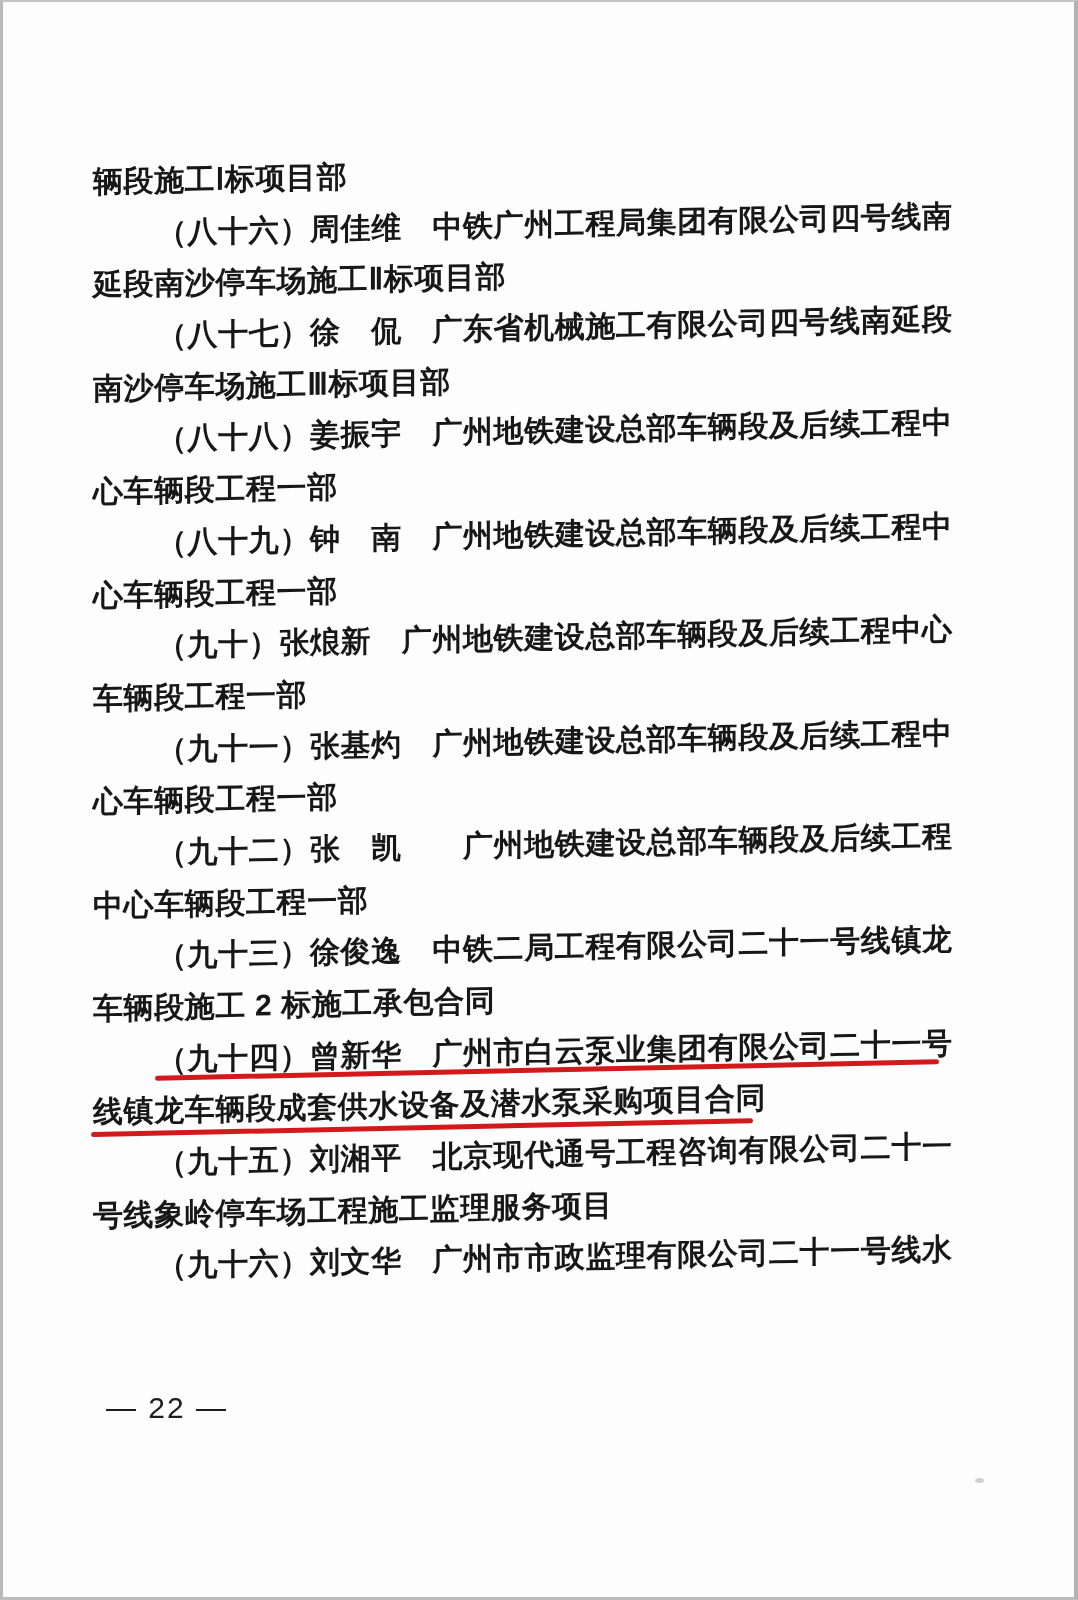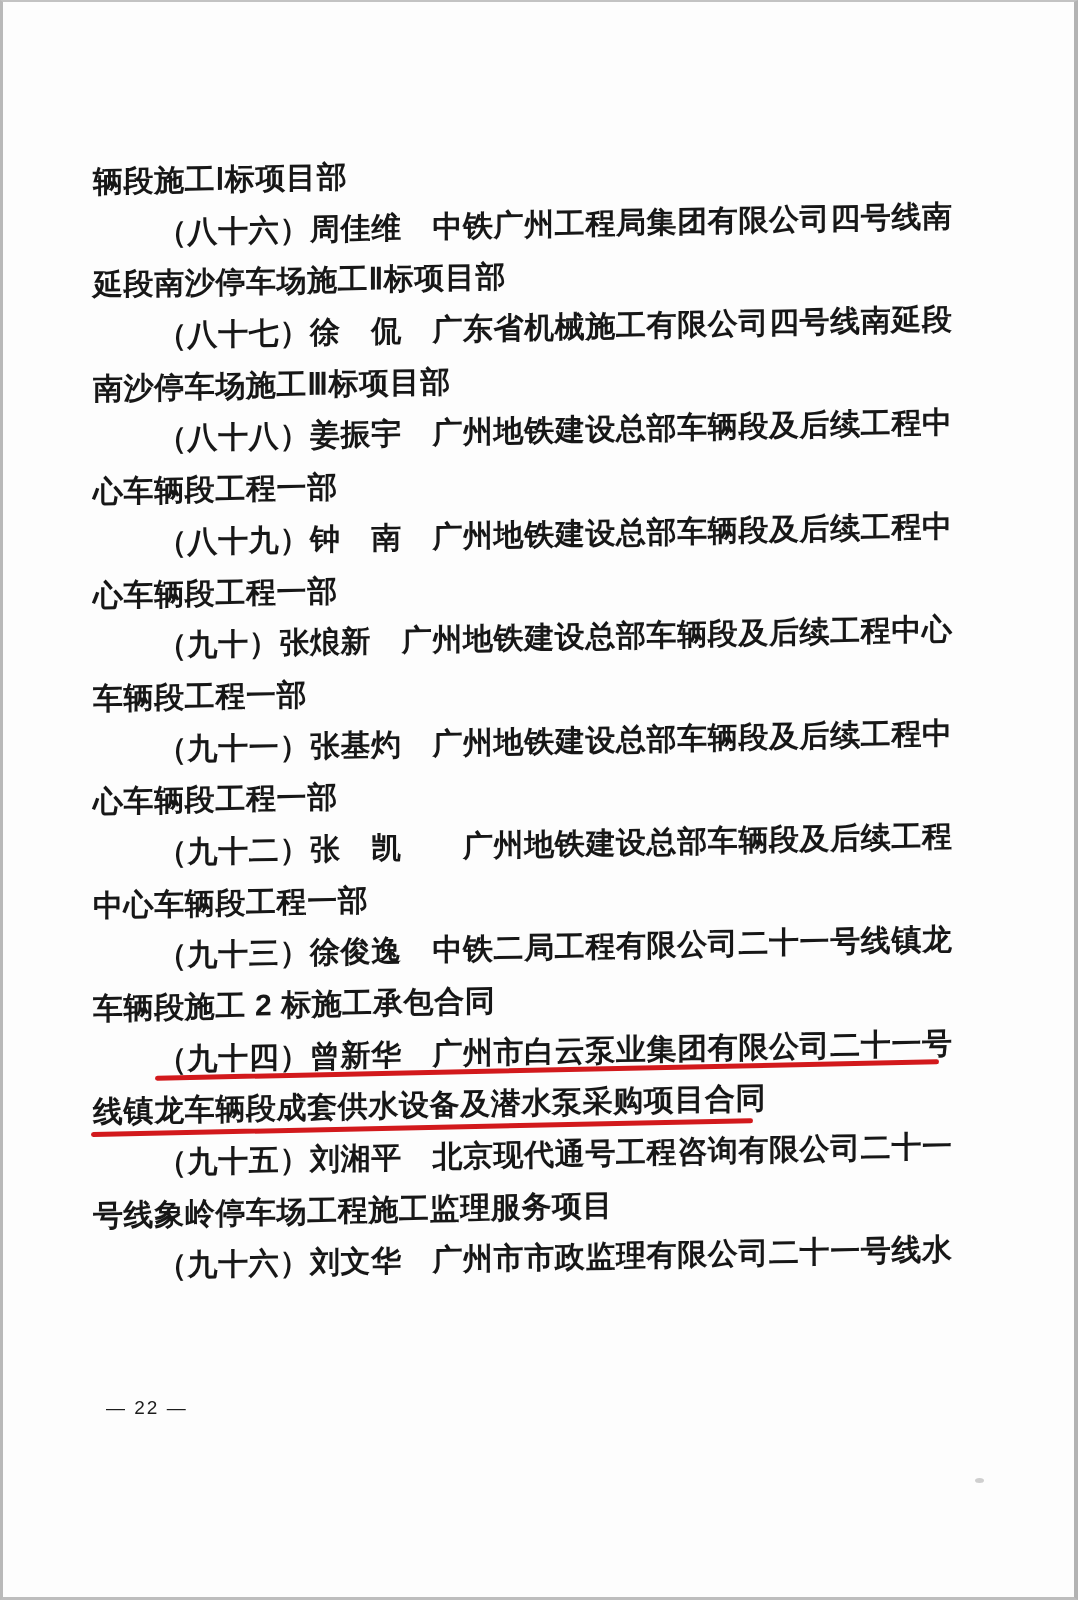--- a/index.html
+++ b/index.html
@@ -47,21 +47,21 @@
     
   }
   #redline1 { top: 921px; left: 62px; width: 784px; }
   #redline2 { top: 976px; left: -2px; width: 662px; }
   .footer-page-number {
     position: absolute;
     left: 103px;
     top: 1386px;
     height: 40px;
     line-height: 40px;
-    font-size: 19px;
+    font-size: 30px;
     font-weight: 400;
     color: #1d1d1d;
     letter-spacing: 2px;
     white-space: nowrap;
   }
   .scan-speck {
     position: absolute;
     left: 972px;
     top: 1476px;
     width: 9px;

